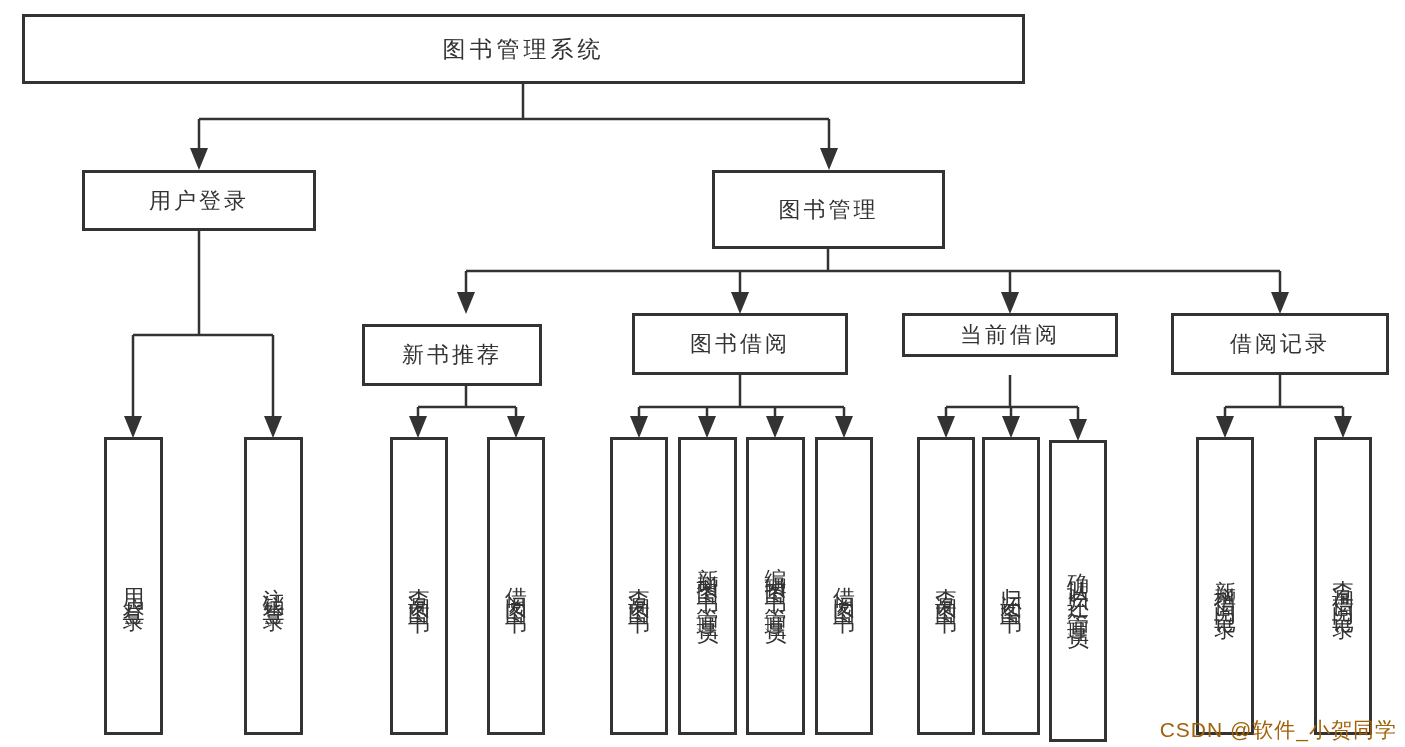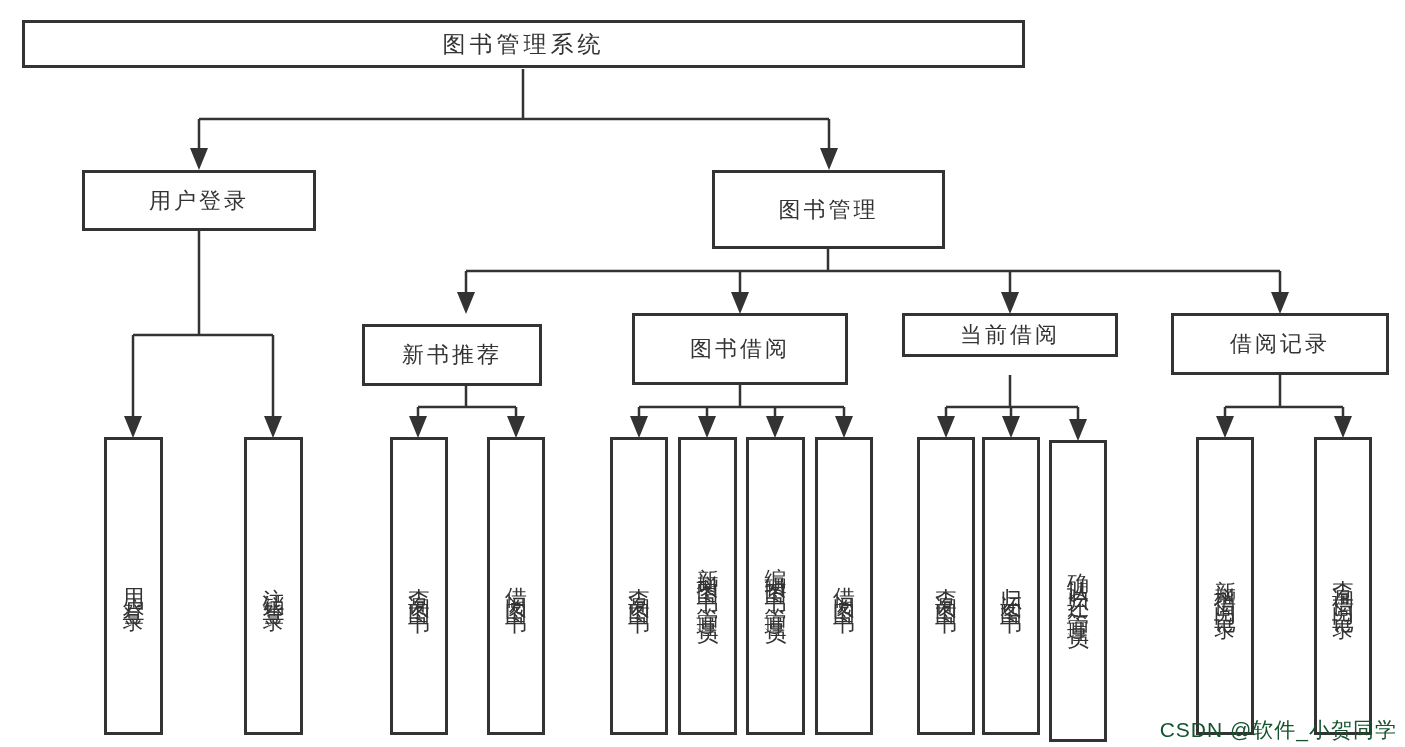--- a/index.html
+++ b/index.html
@@ -43,21 +43,21 @@
     font-size: 22px;
     letter-spacing: 8px;
     white-space: nowrap;
     color: #333333;
   }
   .watermark {
     position: absolute;
     top: 716px;
     right: 8px;
     font-size: 21px;
-    color: #14532d;
+    color: #a16207;
     letter-spacing: 1px;
     white-space: nowrap;
     z-index: 5;
   }
 </style>
 </head>
 <body>
 
 <div class="canvas">
 
@@ -97,35 +97,35 @@
          M698 416 L716 416 L707 438 Z
          M766 416 L784 416 L775 438 Z
          M835 416 L853 416 L844 438 Z
          M937 416 L955 416 L946 438 Z
          M1002 416 L1020 416 L1011 438 Z
          M1069 419 L1087 419 L1078 441 Z
          M1216 416 L1234 416 L1225 438 Z
          M1334 416 L1352 416 L1343 438 Z" fill="#333333" stroke="none"></path>
   </svg>
 
-  <div class="node h root" style="left:22px; top:20px; width:1003px; height:48px;">
+  <div class="node h root" style="left:22px; top:14px; width:1003px; height:70px;">
     <span class="lbl">图书管理系统</span>
   </div>
 
   <div class="node h" style="left:82px; top:170px; width:234px; height:61px;">
     <span class="lbl">用户登录</span>
   </div>
   <div class="node h" style="left:712px; top:170px; width:233px; height:79px;">
     <span class="lbl">图书管理</span>
   </div>
 
   <div class="node h" style="left:362px; top:324px; width:180px; height:62px;">
     <span class="lbl">新书推荐</span>
   </div>
-  <div class="node h" style="left:632px; top:313px; width:216px; height:72px;">
+  <div class="node h" style="left:632px; top:313px; width:216px; height:62px;">
     <span class="lbl">图书借阅</span>
   </div>
   <div class="node h" style="left:902px; top:313px; width:216px; height:44px;">
     <span class="lbl">当前借阅</span>
   </div>
   <div class="node h" style="left:1171px; top:313px; width:218px; height:62px;">
     <span class="lbl">借阅记录</span>
   </div>
 
   <div class="node v" style="left:104px; top:437px; width:59px; height:298px;">

